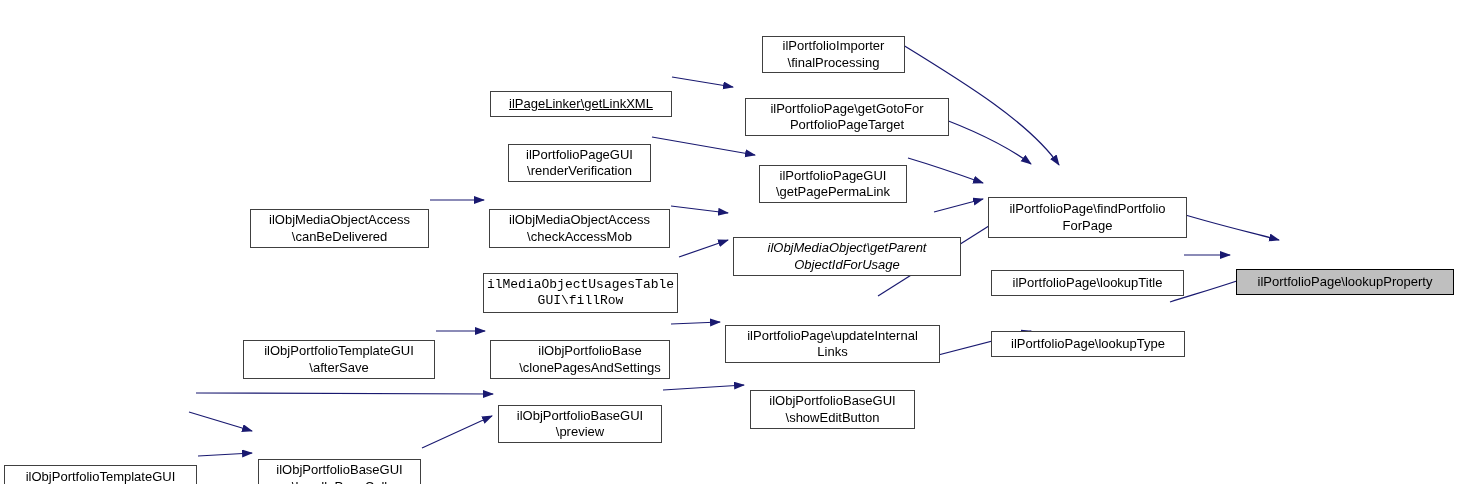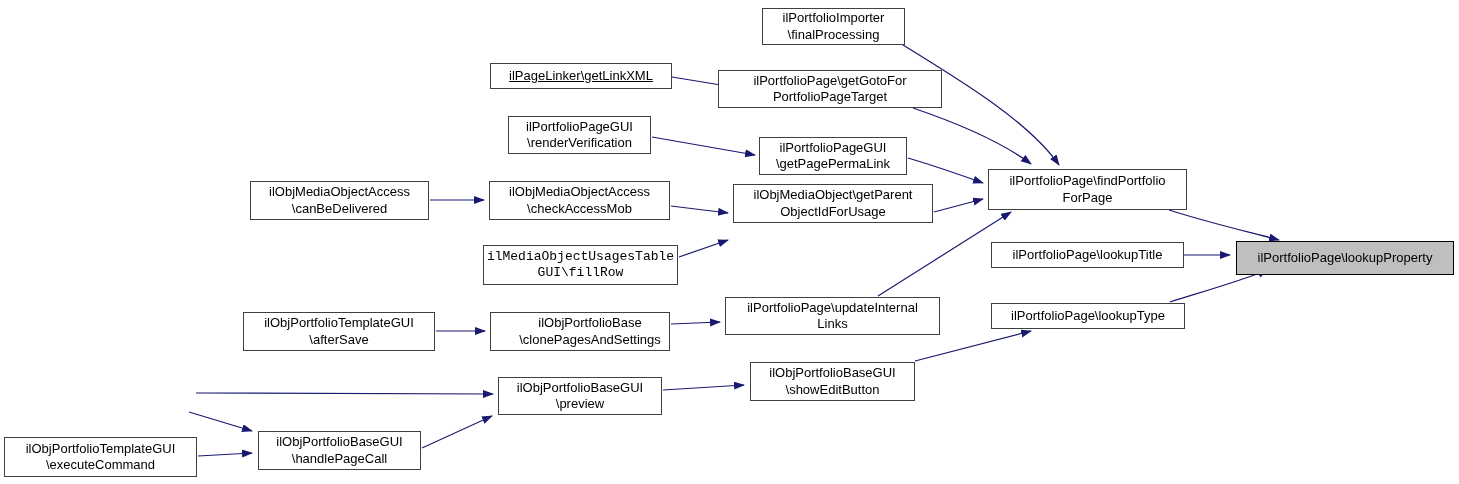--- a/index.html
+++ b/index.html
@@ -16,20 +16,21 @@
     box-sizing:border-box;
     display:flex; align-items:center; justify-content:center;
     text-align:center;
     white-space:pre-line;
     background:#ffffff;
     border:1px solid #404040;
     color:#000000;
     font-size:13px;
     line-height:1.25;
     cursor:pointer;
+    margin-top:28px;
   }
   .node.highlight {
     background:#bfbfbf;
     border:1.5px solid #000000;
     cursor:default;
   }
 </style>
 </head>
 <body>
 
@@ -62,38 +63,38 @@
       <path marker-end="url(#arrow)" d="M915,361 L1031,331"></path>
       <path marker-end="url(#arrow)" d="M1169,210 C1210,223 1245,231 1279,240"></path>
       <path marker-end="url(#arrow)" d="M1184,255 L1230,255"></path>
       <path marker-end="url(#arrow)" d="M1170,302 C1205,291 1240,281 1268,270"></path>
     </g>
   </svg>
 
   <div class="node" style="left:762px;top:8px;width:143px;height:37px;">ilPortfolioImporter
 \finalProcessing</div>
   <div class="node" style="left:490px;top:63px;width:182px;height:26px;text-decoration:underline;">ilPageLinker\getLinkXML</div>
-  <div class="node" style="left:718px;top:70px;width:224px;height:38px;">ilPortfolioPage\getGotoFor
+  <div class="node" style="left:745px;top:70px;width:204px;height:38px;">ilPortfolioPage\getGotoFor
 PortfolioPageTarget</div>
   <div class="node" style="left:508px;top:116px;width:143px;height:38px;">ilPortfolioPageGUI
 \renderVerification</div>
   <div class="node" style="left:759px;top:137px;width:148px;height:38px;">ilPortfolioPageGUI
 \getPagePermaLink</div>
   <div class="node" style="left:250px;top:181px;width:179px;height:39px;">ilObjMediaObjectAccess
 \canBeDelivered</div>
   <div class="node" style="left:489px;top:181px;width:181px;height:39px;">ilObjMediaObjectAccess
 \checkAccessMob</div>
   <div class="node" style="left:483px;top:245px;width:195px;height:40px;font-family:Liberation Mono, monospace;">ilMediaObjectUsagesTable
 GUI\fillRow</div>
-  <div class="node" style="left:733px;top:184px;width:200px;height:39px;">ilObjMediaObject\getParent
+  <div class="node" style="left:733px;top:209px;width:228px;height:39px;font-style:italic;">ilObjMediaObject\getParent
 ObjectIdForUsage</div>
   <div class="node" style="left:991px;top:242px;width:193px;height:26px;">ilPortfolioPage\lookupTitle</div>
   <div class="node" style="left:988px;top:169px;width:199px;height:41px;">ilPortfolioPage\findPortfolio
 ForPage</div>
-  <div class="node highlight" style="left:1236px;top:241px;width:218px;height:34px;">ilPortfolioPage\lookupProperty</div>
+  <div class="node highlight" style="left:1236px;top:241px;width:218px;height:26px;">ilPortfolioPage\lookupProperty</div>
   <div class="node" style="left:725px;top:297px;width:215px;height:38px;">ilPortfolioPage\updateInternal
 Links</div>
   <div class="node" style="left:991px;top:303px;width:194px;height:26px;">ilPortfolioPage\lookupType</div>
   <div class="node" style="left:243px;top:312px;width:192px;height:39px;">ilObjPortfolioTemplateGUI
 \afterSave</div>
   <div class="node" style="left:490px;top:312px;width:180px;height:39px;padding-left:20px;">ilObjPortfolioBase
 \clonePagesAndSettings</div>
   <div class="node" style="left:498px;top:377px;width:164px;height:38px;">ilObjPortfolioBaseGUI
 \preview</div>
   <div class="node" style="left:750px;top:362px;width:165px;height:39px;">ilObjPortfolioBaseGUI

